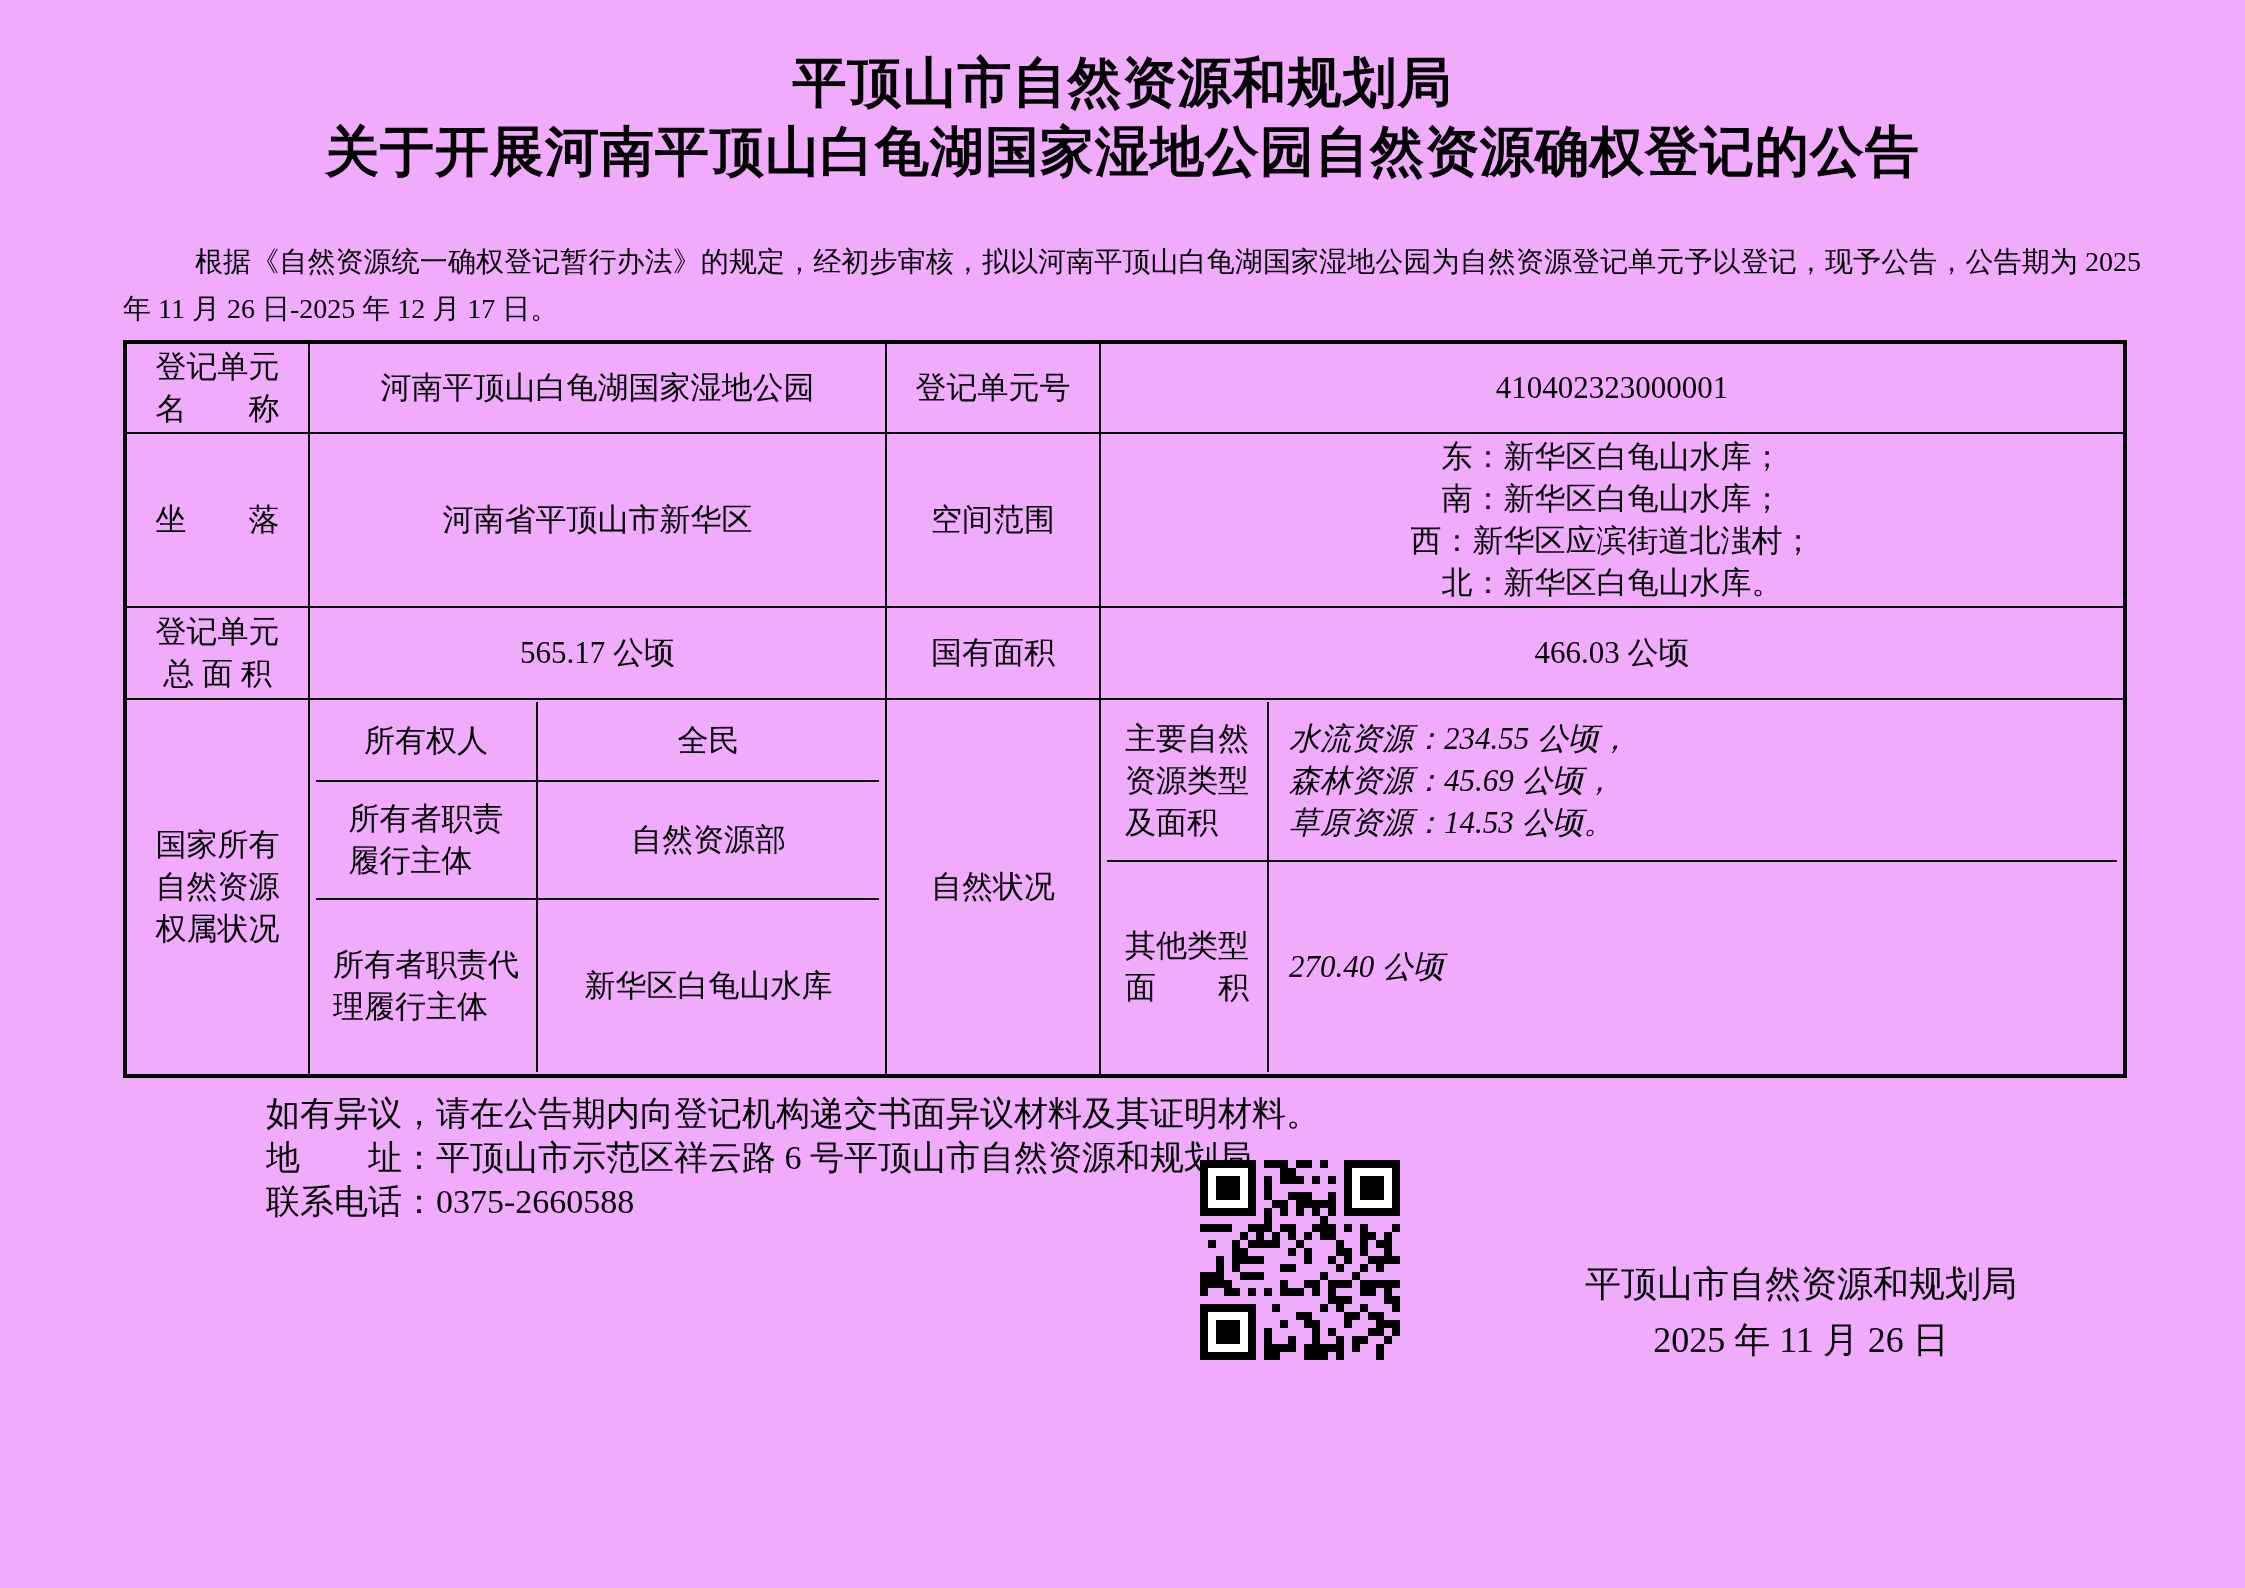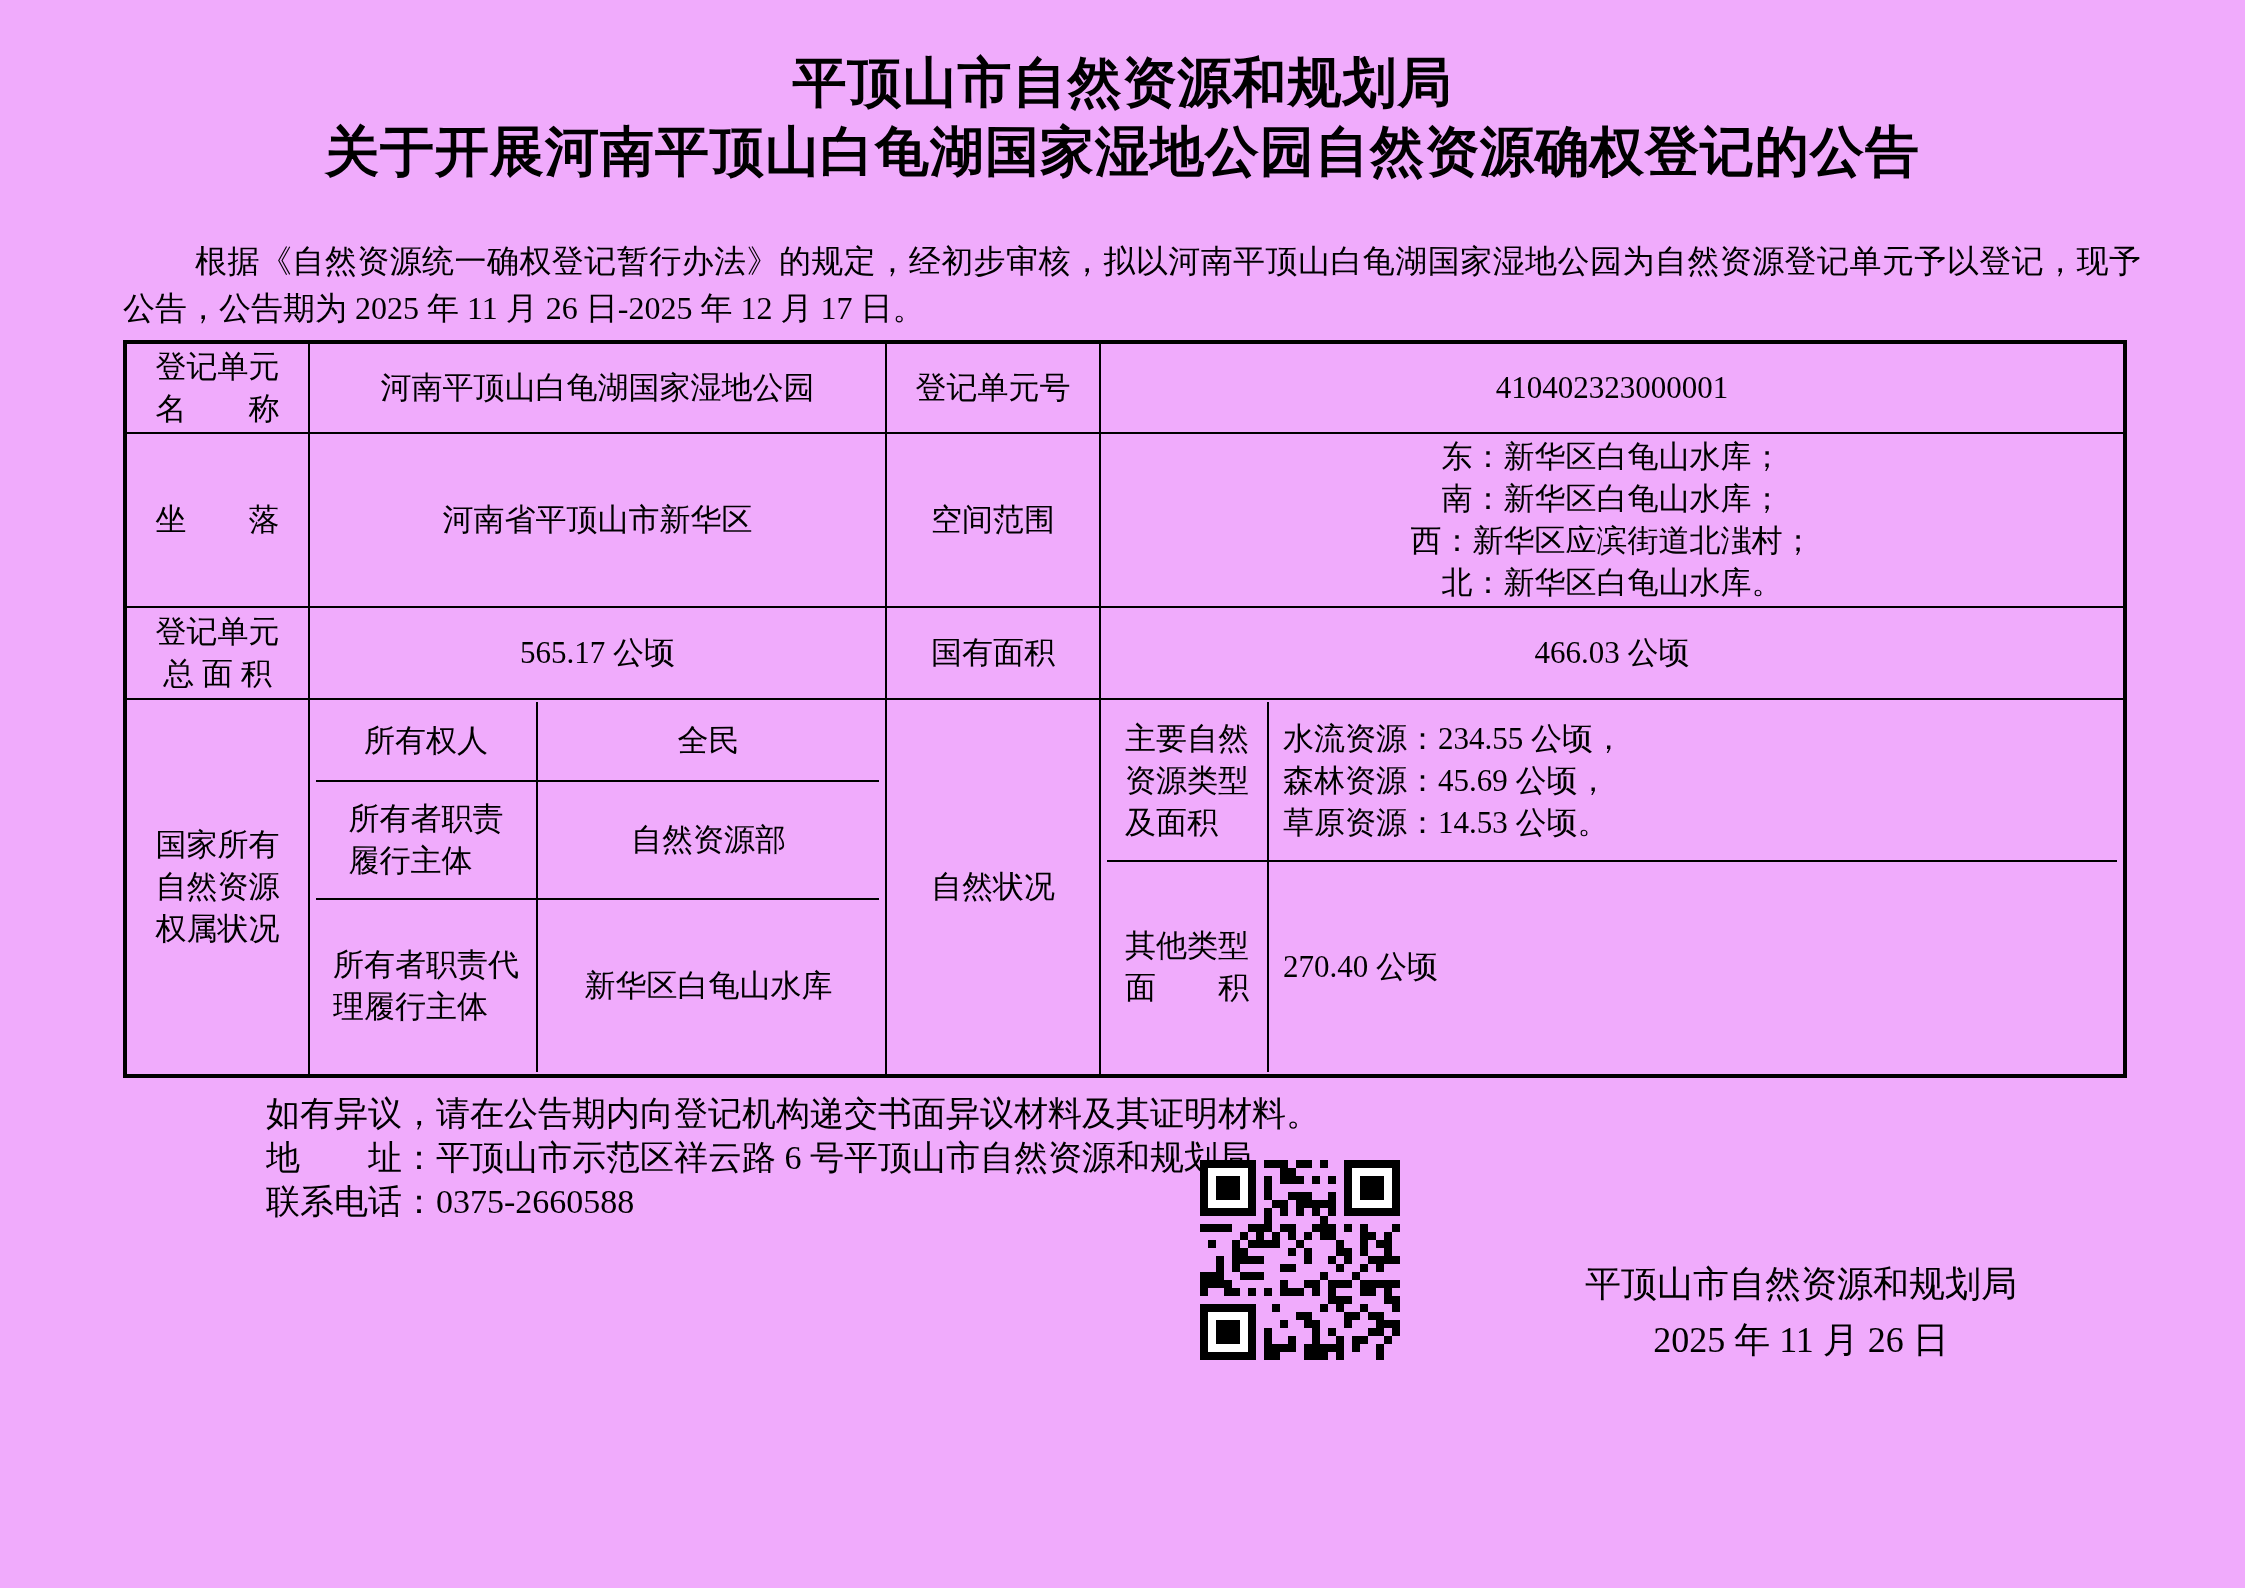--- a/index.html
+++ b/index.html
@@ -14,21 +14,21 @@
     padding-top:48px;
     text-align:center;
     font-family:"Liberation Sans","DejaVu Sans",sans-serif;
     font-weight:bold;
     font-size:54px;
     line-height:69px;
     letter-spacing:1px;
   }
   .intro{
     margin:52px 104px 8px 123px;
-    font-size:32px;
+    font-size:28px;
     line-height:47px;
     text-indent:72px;
     text-align:justify;
   }
   table.reg{
     margin-left:123px;
     border-collapse:collapse;
     table-layout:fixed;
     width:2000px;
     border:4px solid #000;
@@ -49,21 +49,21 @@
   td.leftval{text-align:left;padding-left:14px;}
   td.wrap{padding:0;height:290px;vertical-align:top;}
   .subgrid{display:grid;height:100%;width:100%;}
   .grid-bc{grid-template-columns:222px 1fr;grid-template-rows:78px 118px 1fr;}
   .grid-ef{grid-template-columns:162px 1fr;grid-template-rows:158px 1fr;}
   .subgrid > div{
     display:flex;align-items:center;justify-content:center;
     white-space:pre-line;text-align:left;line-height:42px;padding:2px 6px;
     box-sizing:border-box;
   }
-  .subgrid > div.leftval{justify-content:flex-start;text-align:left;padding-left:14px;}
+  .subgrid > div.leftval{justify-content:flex-start;text-align:left;padding-left:20px;font-style:italic;}
   .grid-bc > div:nth-child(odd){border-right:2px solid #000;}
   .grid-bc > div:nth-child(n+3){border-top:2px solid #000;}
   .grid-ef > div:nth-child(odd){border-right:2px solid #000;}
   .grid-ef > div:nth-child(n+3){border-top:2px solid #000;}
   .footer-block{
     margin:14px 0 0 266px;
     font-size:34px;
     line-height:44px;
   }
   .qr{

